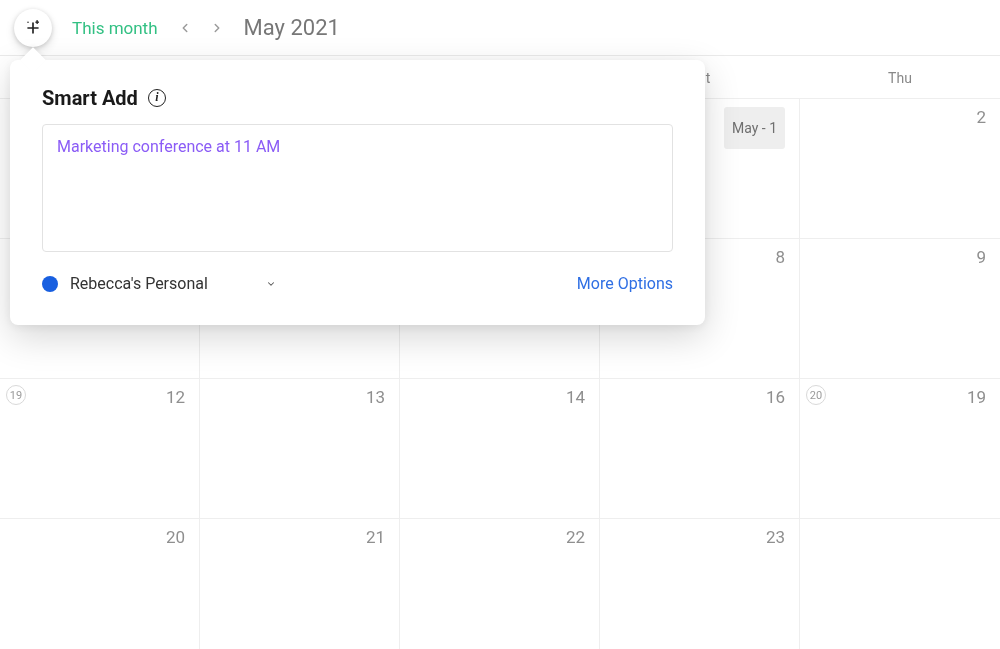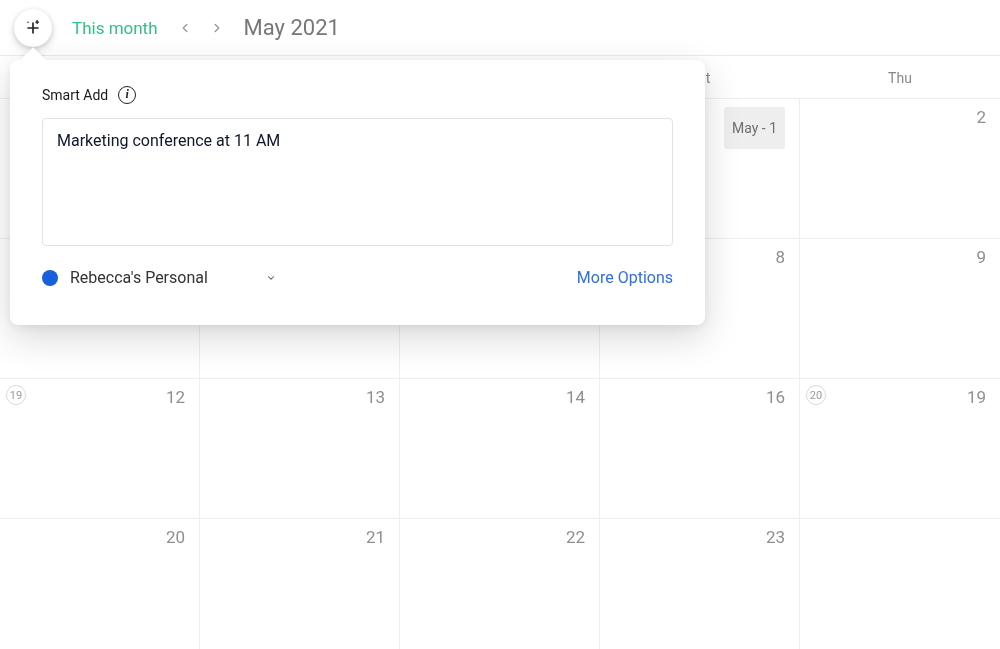--- a/index.html
+++ b/index.html
@@ -31,26 +31,26 @@
   .popover {
     position: absolute; top: 60px; left: 10px; width: 695px; height: 265px;
     background: #fff; border-radius: 8px; box-shadow: 0 2px 8px rgba(0,0,0,.06), 0 12px 36px rgba(0,0,0,.16);
     padding: 26px 32px 24px; z-index: 50;
   }
   .popover::before {
     content:""; position:absolute; top:-9px; left:14px; width:18px; height:18px; background:#fff; transform:rotate(45deg);
     box-shadow: -2px -2px 4px rgba(0,0,0,.04);
   }
   .popover-header { display:flex; align-items:center; gap:10px; }
-  .popover-title { font-size: 14px; font-weight: 400; color:#1a1a1a; }
+  .popover-title { font-size: 20px; font-weight: 700; color:#1a1a1a; }
   .info-circle { width:18px; height:18px; border:1.8px solid #222; border-radius:50%; position:relative; cursor:default; }
   .info-circle::after { content:"i"; position:absolute; top:50%; left:50%; transform:translate(-50%,-52%); font-family: Georgia, serif; font-style: italic; font-weight:700; font-size:12px; color:#222; }
   .smart-input {
     width: 631px; height: 128px; margin-top: 14px; border:1px solid #e2e2e2; border-radius:4px;
-    padding: 12px 14px; font-size: 16px; color:#0f172a; resize:none; outline:none; font-family:inherit;
+    padding: 12px 14px; font-size: 16px; color:#8b5cf6; resize:none; outline:none; font-family:inherit;
   }
   .popover-footer { display:flex; align-items:center; margin-top: 18px; }
   .cal-picker { display:flex; align-items:center; gap:12px; cursor:pointer; }
   .cal-dot { width:16px; height:16px; border-radius:50%; background:#185fe0; }
   .cal-name { font-size:16px; color:#333; }
   .chev { margin-left: 46px; color:#555; }
   .spacer { flex:1; }
   .btn-add { background:#2ec07b; color:#fff; border:none; font-size:16px; font-weight:600; padding:10px 24px; border-radius:4px; cursor:pointer; }
   .more-opts { color:#2f6fe4; font-size:16px; margin-left:22px; cursor:pointer; }
 </style>

